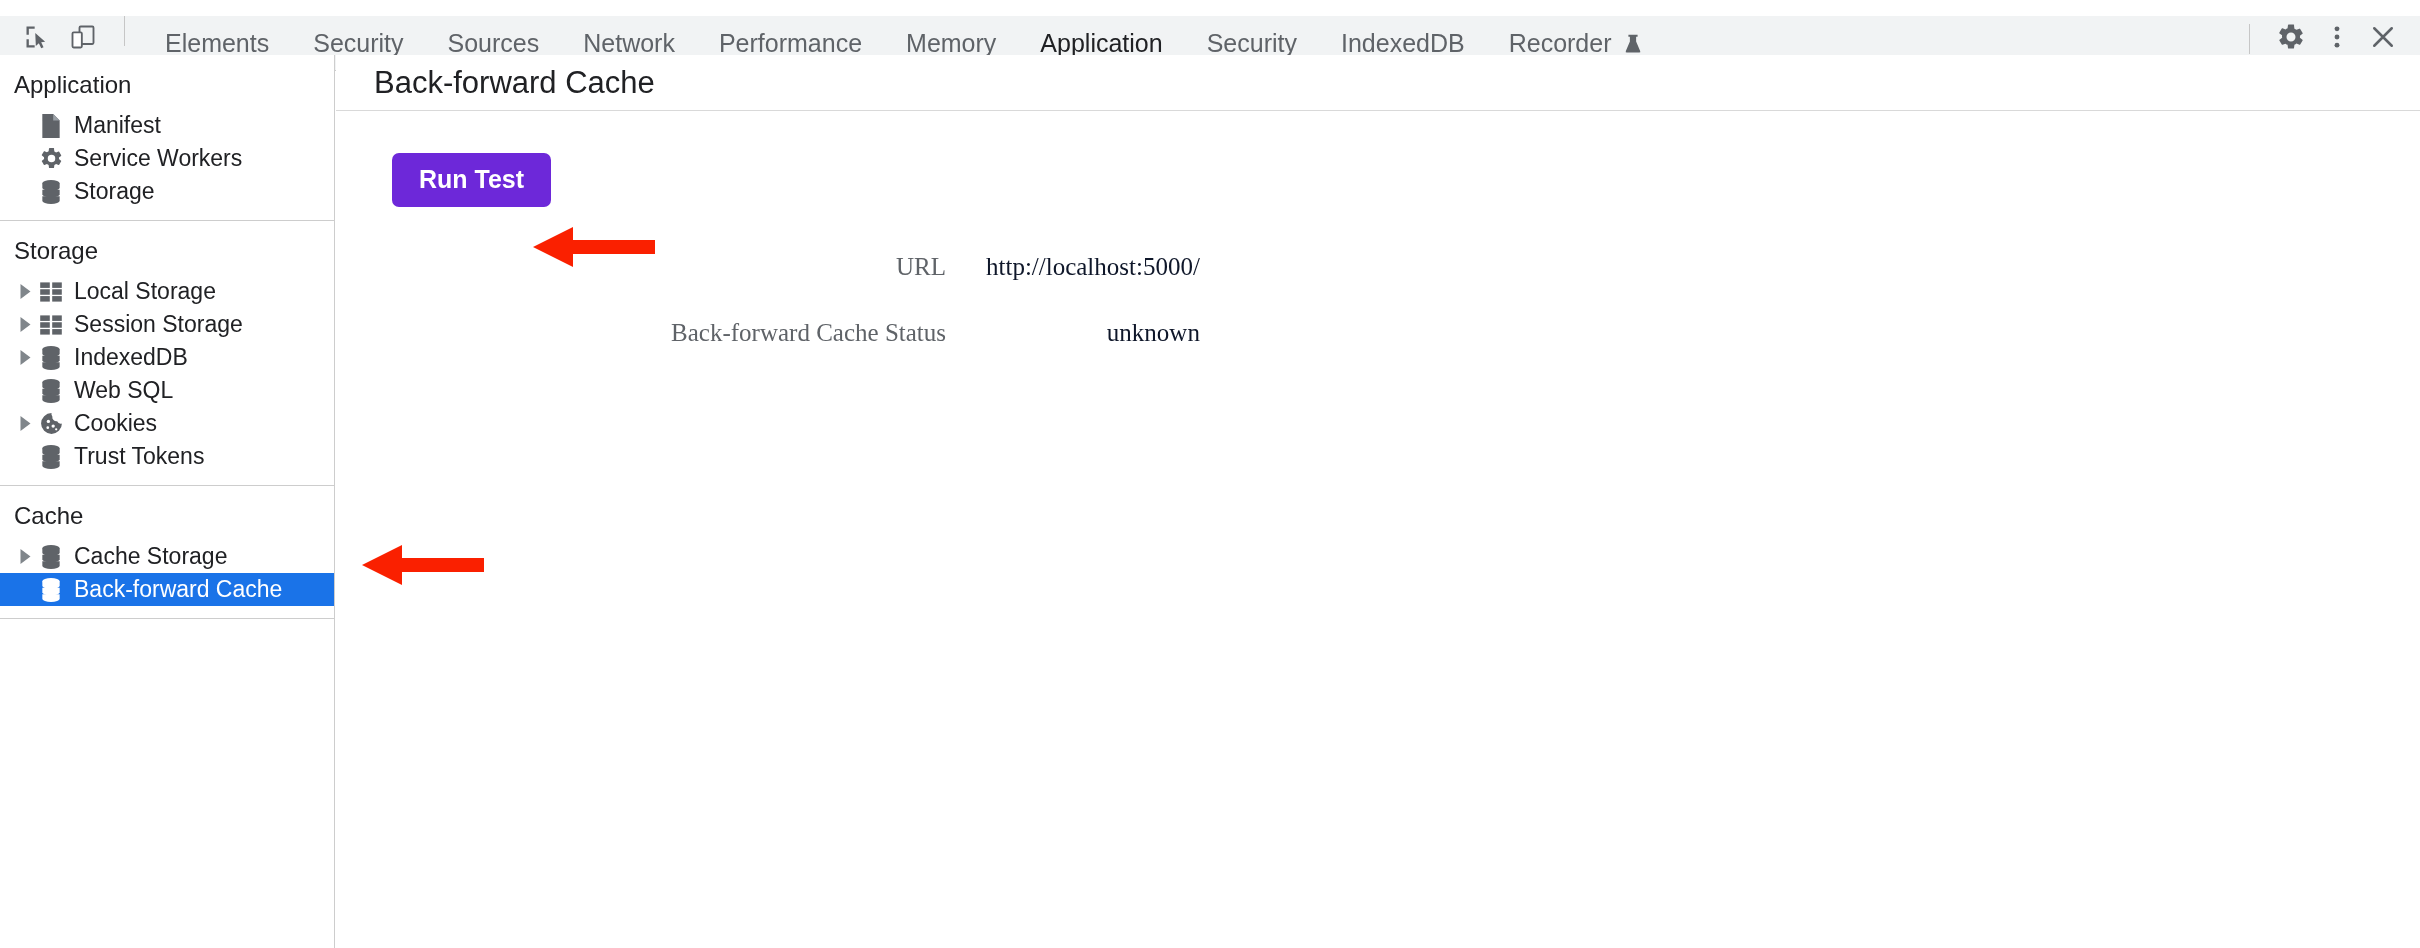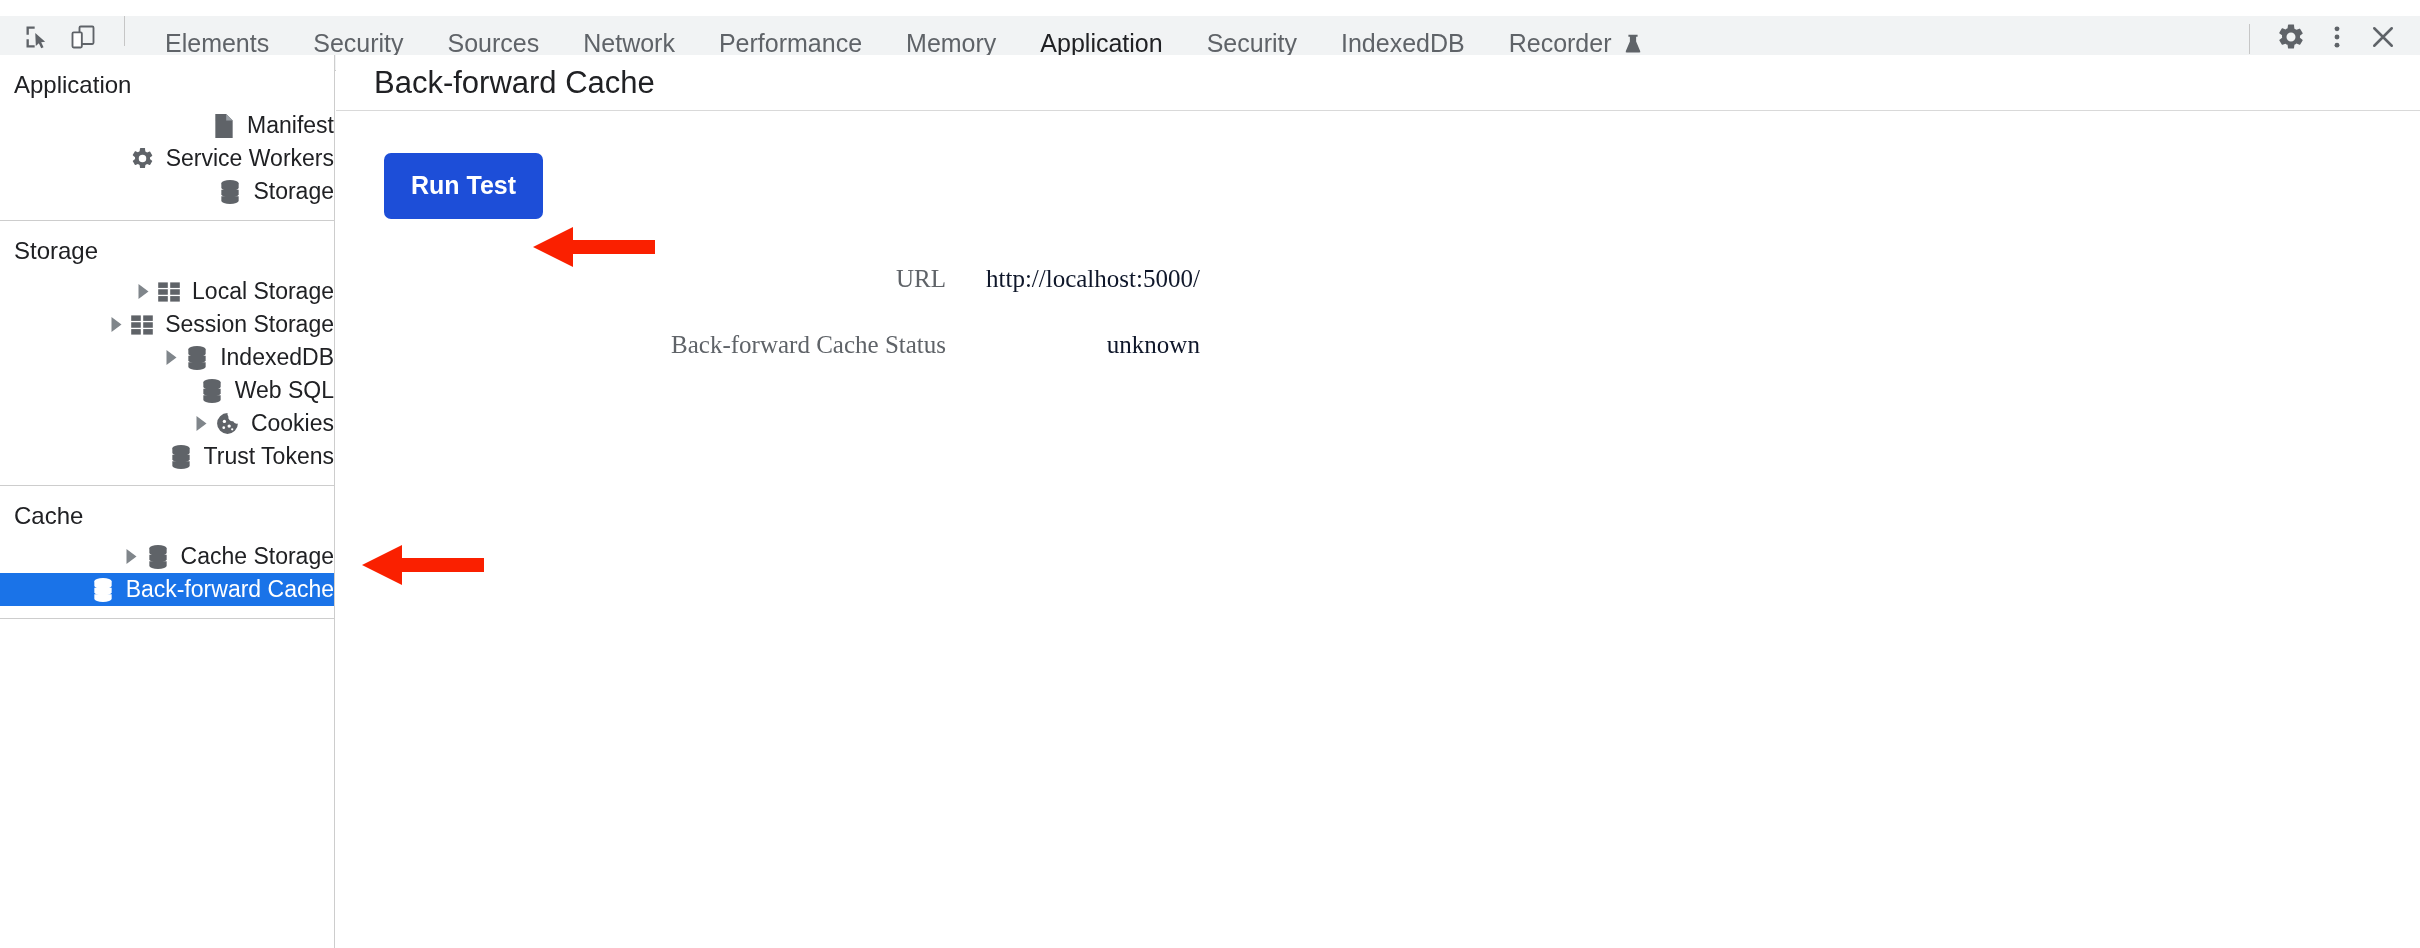--- a/index.html
+++ b/index.html
@@ -101,21 +101,20 @@
   }
   .side-item {
     display: flex;
     align-items: center;
     height: 33px;
     padding-left: 14px;
     font-size: 23px;
     color: #202124;
     white-space: nowrap;
     box-sizing: border-box;
-    justify-content: flex-end;
   }
   .side-item.selected {
     background: #1a73e8;
     color: #ffffff;
   }
   .twisty {
     width: 22px;
     flex: none;
     display: flex;
     align-items: center;
@@ -153,30 +152,31 @@
     font-size: 31px;
     color: #202124;
   }
   .panel-body {
     padding: 42px 0 0 0;
   }
   .run-test-row {
     padding-left: 48px;
   }
   .run-test-btn {
-    background: #1d4ed8;
+    background: #6d28d9;
     color: #ffffff;
     border: none;
     border-radius: 7px;
     font-family: "Liberation Sans", sans-serif;
     font-size: 25px;
     font-weight: bold;
-    padding: 19px 27px;
+    padding: 13px 27px;
     cursor: pointer;
     line-height: 1.1;
+    margin-left: 8px;
   }
   .report-table {
     margin-top: 36px;
     border-collapse: collapse;
   }
   .report-table td {
     font-size: 25px;
     padding: 10px 18px;
     vertical-align: top;
     font-family: Liberation Serif, serif;

